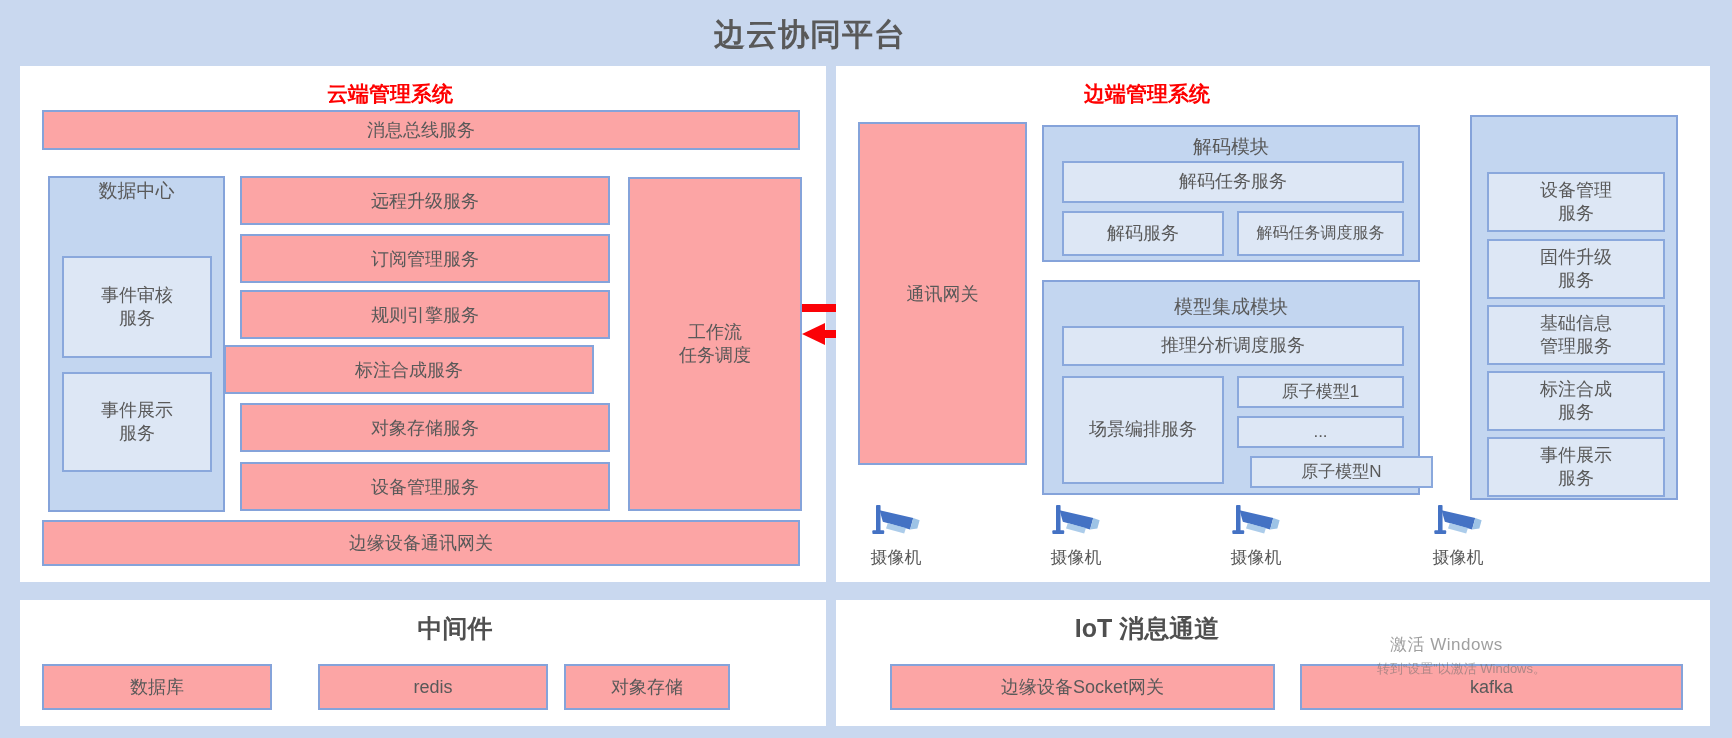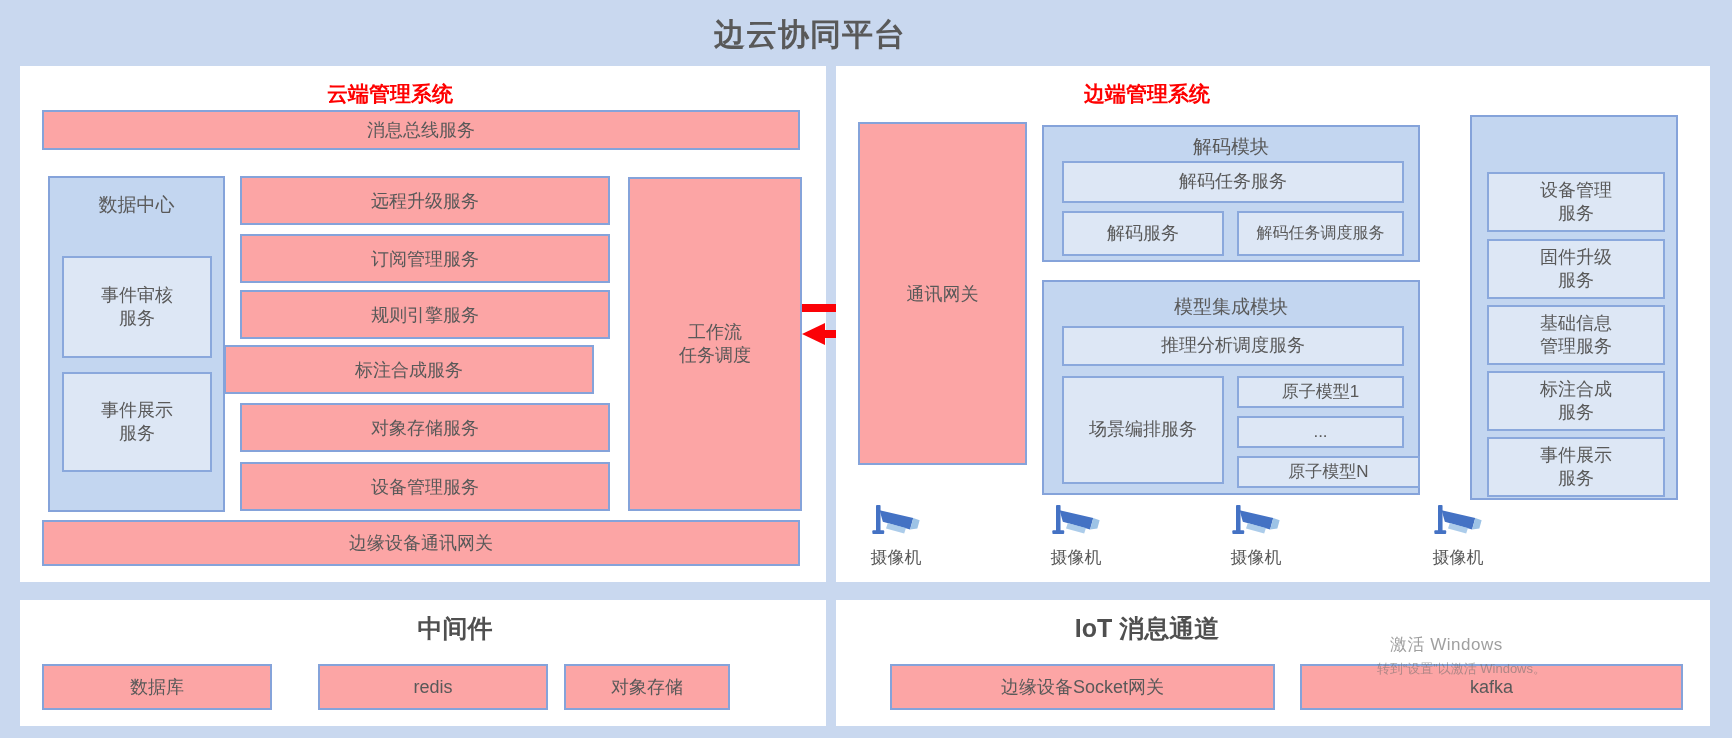--- a/index.html
+++ b/index.html
@@ -45,21 +45,21 @@
   <div class="page-title">边云协同平台</div>
 
   <div class="panel" style="left:20px;top:66px;width:806px;height:516px;">
     <div class="red-h" style="left:0;top:14px;width:740px;">云端管理系统</div>
 
     <div class="bbox" style="left:22px;top:44px;width:758px;height:40px;">
       <span>消息总线服务</span>
     </div>
 
     <div class="cbox" style="left:28px;top:110px;width:177px;height:336px;">
-      <div class="clabel" style="padding-top:14px;">数据中心</div>
+      <div class="clabel" style="">数据中心</div>
       <div class="lbox" style="left:12px;top:78px;width:150px;height:102px;">
         <div class="two">事件审核</div>
         <div class="two">服务</div>
       </div>
       <div class="lbox" style="left:12px;top:194px;width:150px;height:100px;">
         <div class="two">事件展示</div>
         <div class="two">服务</div>
       </div>
     </div>
 
@@ -128,21 +128,21 @@
       </div>
       <div class="lbox" style="left:18px;top:94px;width:162px;height:108px;">
         <span>场景编排服务</span>
       </div>
       <div class="lbox" style="left:193px;top:94px;width:167px;height:32px;font-size:17px;">
         <span>原子模型1</span>
       </div>
       <div class="lbox" style="left:193px;top:134px;width:167px;height:32px;font-size:17px;">
         <span>...</span>
       </div>
-      <div class="lbox" style="left:193px;top:174px;width:183px;height:32px;font-size:17px;">
+      <div class="lbox" style="left:206px;top:174px;width:183px;height:32px;font-size:17px;">
         <span>原子模型N</span>
       </div>
     </div>
 
     <div class="cbox" style="left:634px;top:49px;width:208px;height:385px;">
       <div class="lbox" style="left:15px;top:55px;width:178px;height:60px;">
         <div class="two">设备管理</div>
         <div class="two">服务</div>
       </div>
       <div class="lbox" style="left:15px;top:122px;width:178px;height:60px;">

